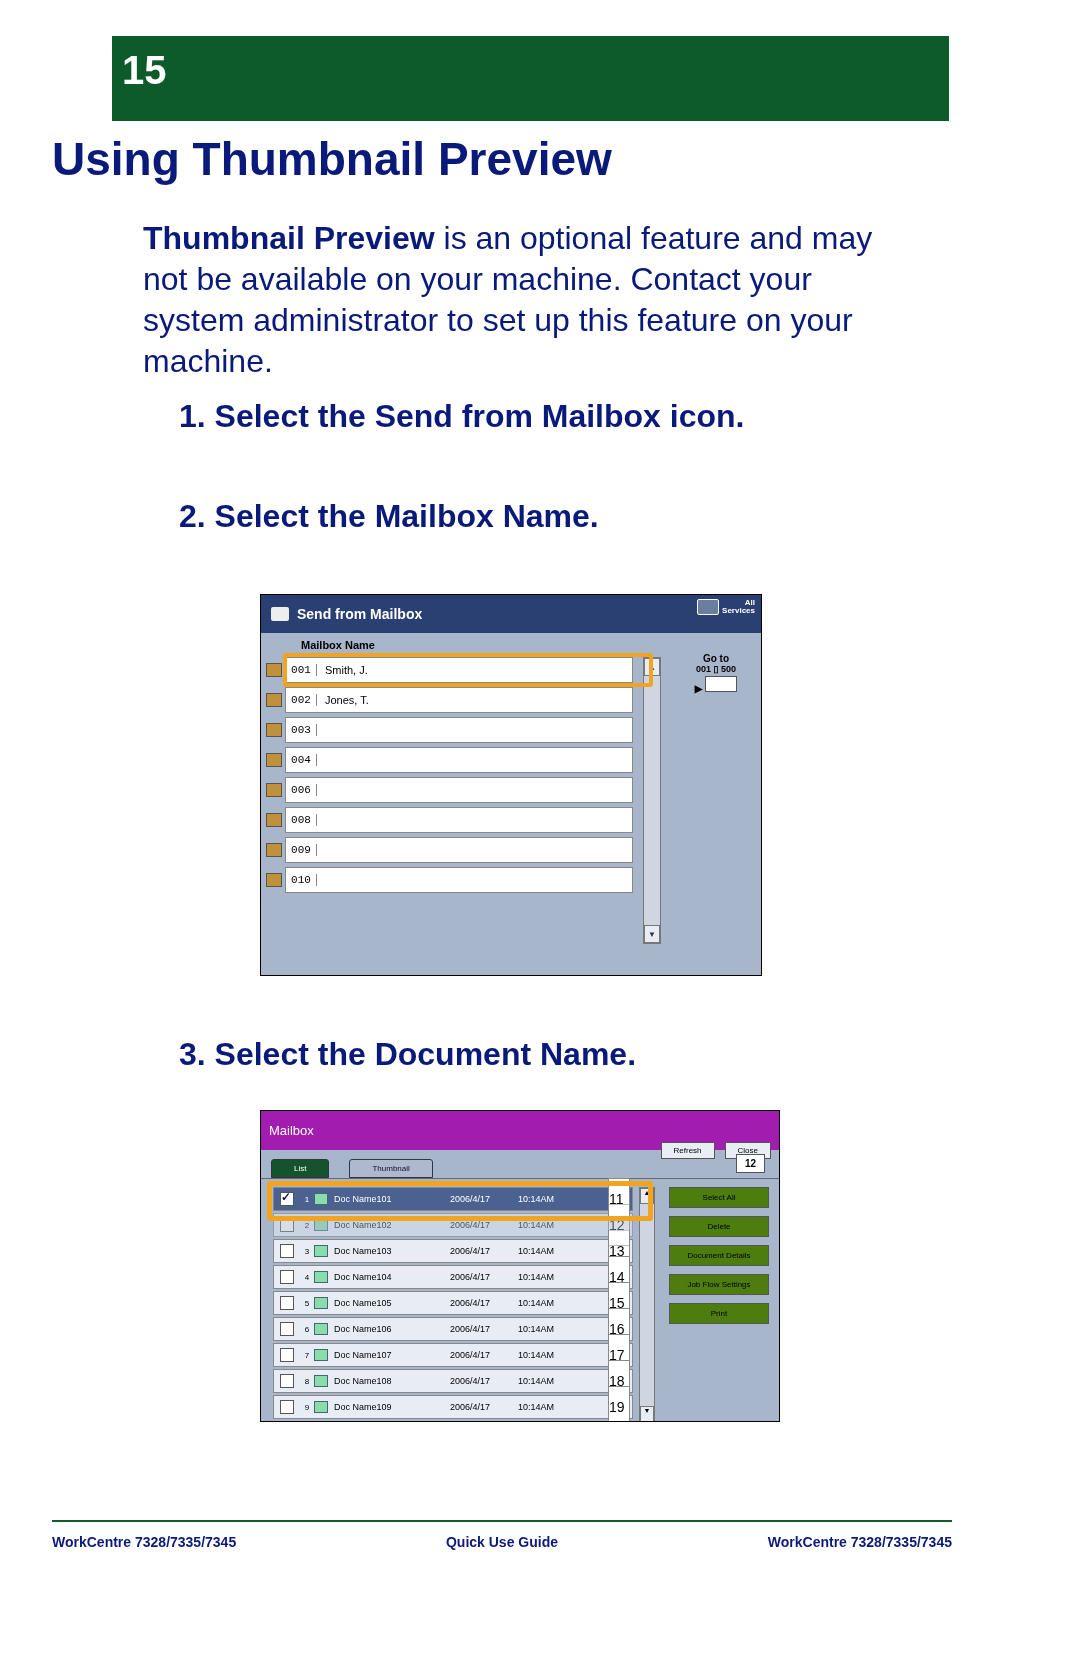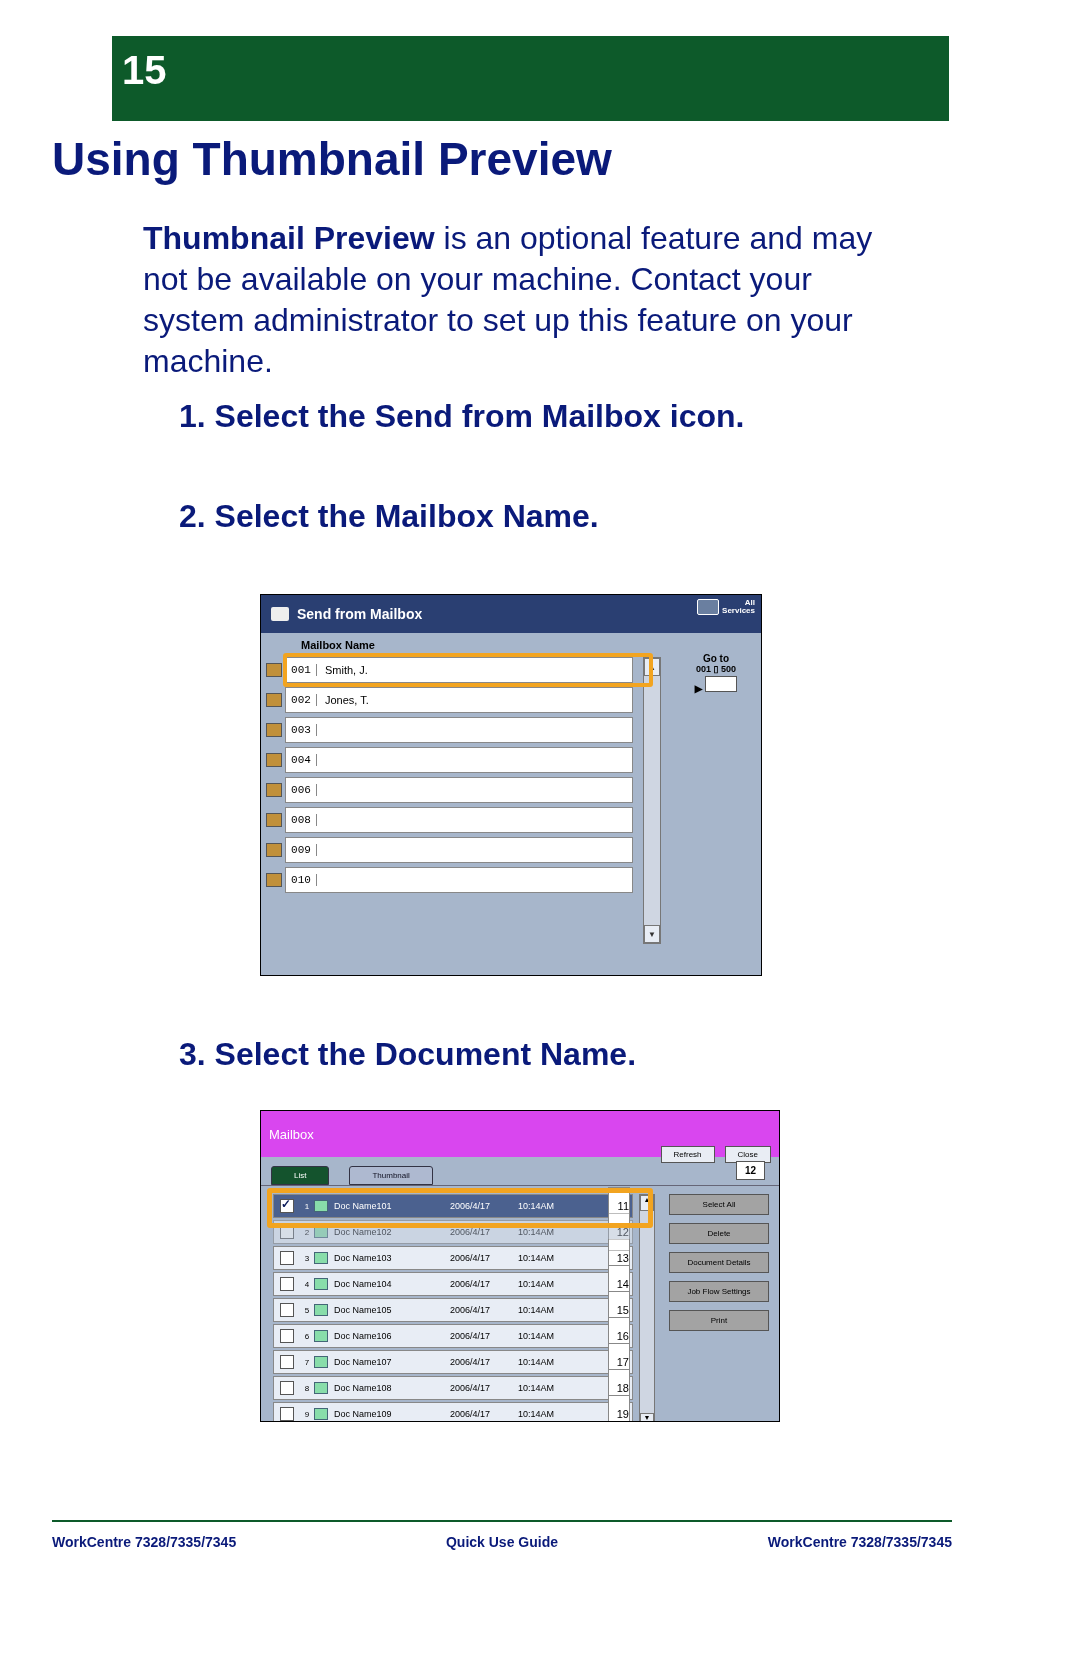--- a/index.html
+++ b/index.html
@@ -136,21 +136,21 @@
   }
   .s1-goto .rng { font-size:9px; font-weight: bold; }
   .s1-goto .box {
     width: 30px; height:14px; background:#fff; border:1px solid #555;
     margin: 2px auto 0; display:inline-block;
   }
   .s1-goto .arr { display:inline-block; font-size: 10px; margin-right:3px;}
 
   
   .s2-titlebar {
-    height: 46px; background: #d946ef;
+    height: 39px; background: #a21caf;
     display:flex; align-items:center; justify-content:space-between;
     padding: 0 8px;
   }
   .s2-mailbox { color:#fff; font-size:13px; }
   .s2-tbtn {
     background: #e9edf4; border:1px solid #555;
     font-size: 8px; padding: 3px 12px;
     color:#000;
     margin-top:40px;
   }
@@ -200,38 +200,38 @@
   }
   .s2-idx { width:14px; text-align:center; font-size:8px;}
   .s2-dicon {
     width:12px; height:10px; background:#8da; border:1px solid #467;
     margin-right:4px;
   }
   .s2-dname { width: 100px; padding-left:2px; white-space:nowrap; overflow:hidden;}
   .s2-date { width: 72px; text-align:center;}
   .s2-time { width: 60px; text-align:center;}
   .s2-pg {
-    width: 20px; text-align:right;
+    width: 20px; text-align:left;
     background:#fff; border:1px solid #888; color:#000;
-    margin-left:auto; margin-right:2px; font-size:11px; padding:12px 0;
+    margin-left:auto; margin-right:2px; font-size:14px; padding:12px 0;
   }
   .s2-trow.sel .s2-pg { background:#fff; }
   .s2-scroll {
     position:absolute; left: 378px; top:8px; width:14px; bottom:8px;
     background:#cfd6e2; border:1px solid #777;
   }
   .s2-scroll .b { height:14px; background:#e8edf5; border:1px solid #777;
     font-size:7px; text-align:center;}
   .s2-scroll .b2 { position:absolute; bottom:0; left:0; right:0;}
   .s2-side {
     position:absolute; right:10px; top:8px; width:100px;
     display:flex; flex-direction:column; gap:8px;
   }
   .s2-sbtn {
-    background:#a3a3a3; border:1px solid #555;
+    background:#4d7c0f; border:1px solid #555;
     font-size:8px; padding:5px 4px; text-align:center;
     color:#000;
   }
 
   
   .footer {
     position:absolute; left:52px; right:128px; top:1520px;
     border-top: 2px solid #0d5a2a;
     display:flex; justify-content:space-between;
     padding-top:12px;

